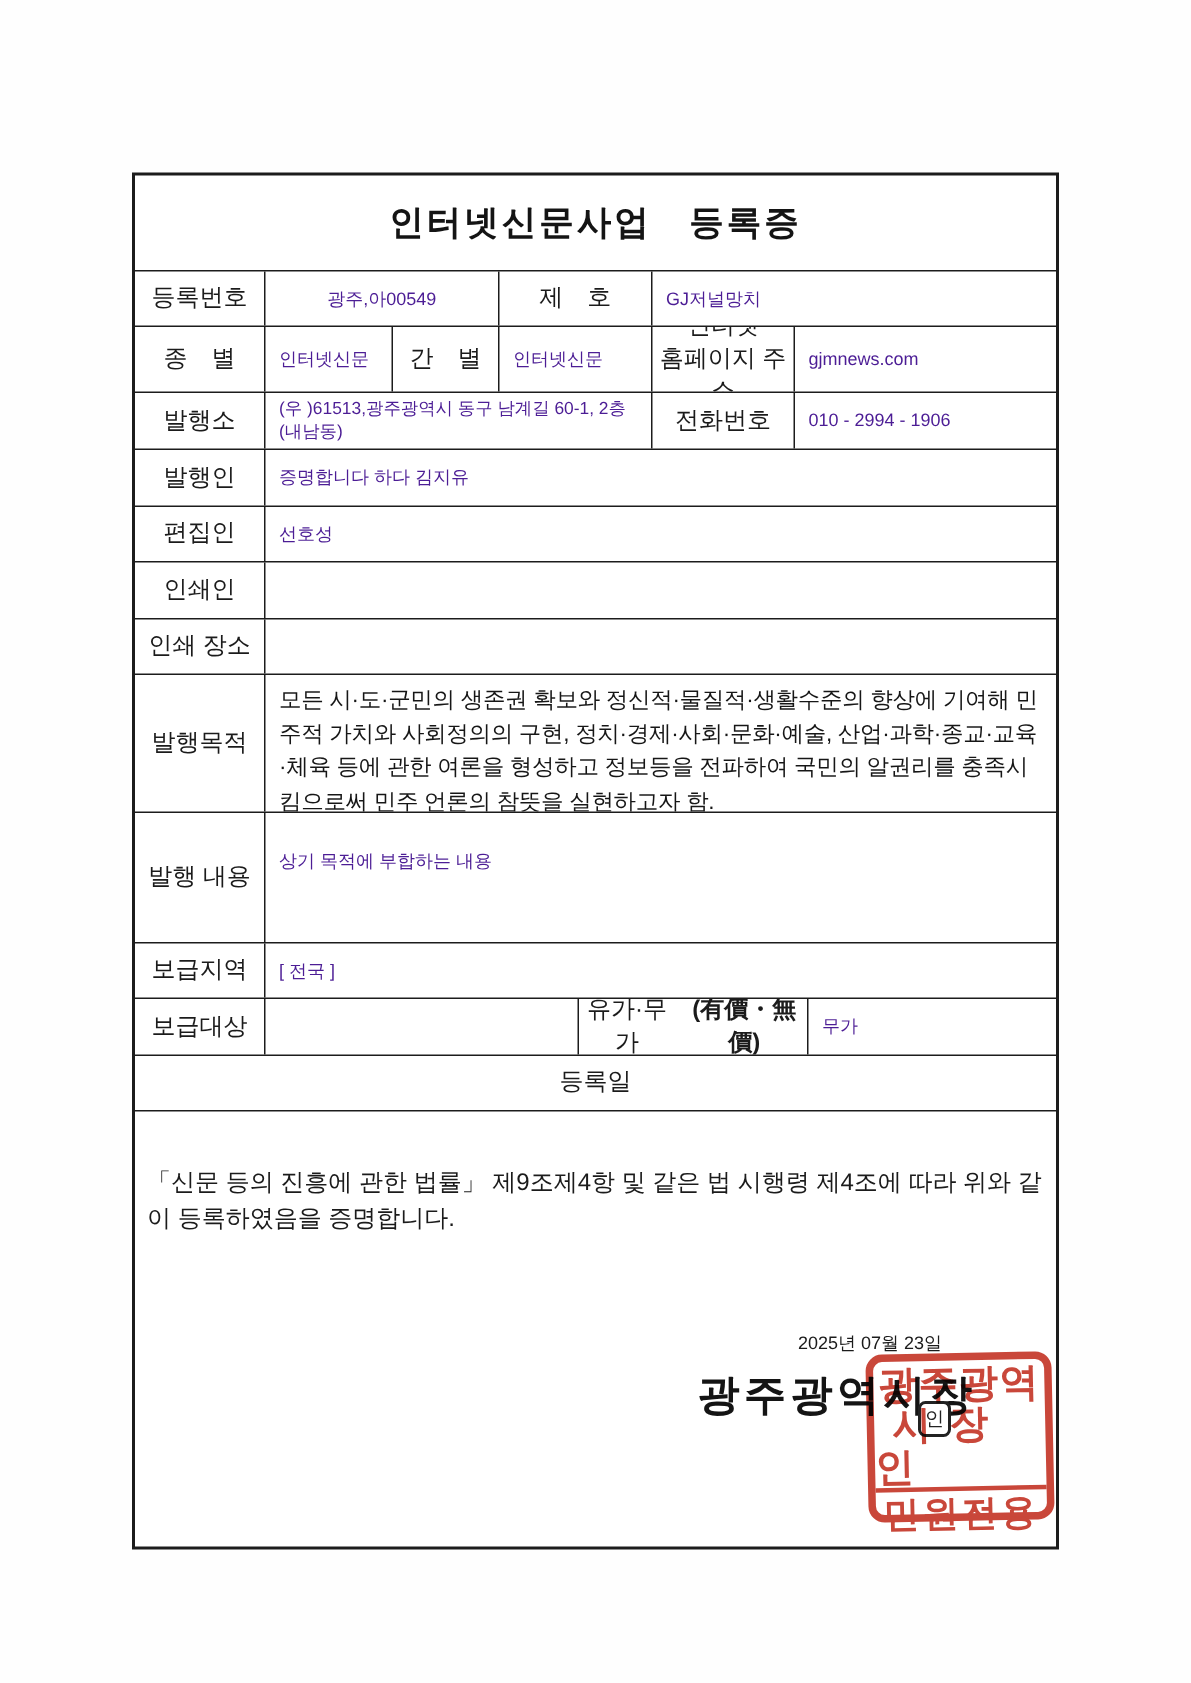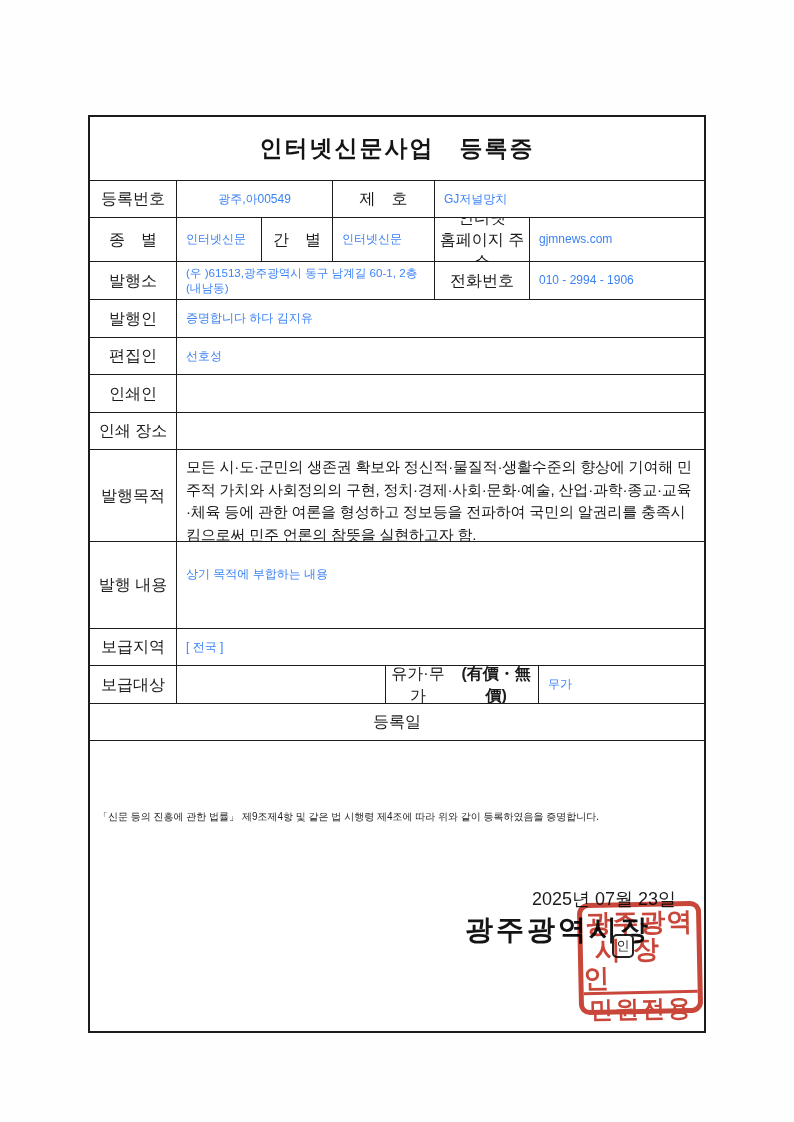--- a/index.html
+++ b/index.html
@@ -17,34 +17,34 @@
     border:2.5px solid #1c1c1c; background:#fff;
     display:flex; flex-direction:column;justify-content:center;
   }
 
   .row { display:flex; flex-direction:row; border-bottom:1.5px solid #1c1c1c; flex:none; }
   .row:last-child { border-bottom:none; }
 
   .cell { position:relative; border-right:1.5px solid #1c1c1c; display:flex; align-items:center; overflow:hidden; }
   .cell:last-child { border-right:none; flex:1; }
   .label { justify-content:center; text-align:center; font-size:16px; color:#1b1b1b; line-height:1.35; }
-  .value { padding:3px 9px; font-size:12px; color:#3b82f6; line-height:1.35; }
+  .value { padding:3px 9px; font-size:12px; color:#4c1d95; line-height:1.35; }
   .center { justify-content:center; text-align:center; padding:3px 4px; }
 
   .title-row { height:64px; display:flex; align-items:center; justify-content:center; border-bottom:1.5px solid #1c1c1c; }
   .title { font-size:23px; font-weight:600; letter-spacing:2px; color:#141414; }
 
   .multiline { display:flex; flex-direction:column; justify-content:center; }
   .para { align-items:flex-start; }
   .para .text { padding:6px 9px 6px 9px; font-size:15px; line-height:1.5; letter-spacing:-0.2px; }
 
   
   .bottom-area { position:relative; flex:1; }
-  .legal { position:absolute; left:8px; top:36px; width:598px; font-size:10px; line-height:1.5; color:#1b1b1b;margin-top:32px; }
-  .issue-date { position:absolute; left:442px; top:146px; width:200px; font-size:18px; color:#1b1b1b; }
+  .legal { position:absolute; left:8px; top:36px; width:598px; font-size:16px; line-height:1.5; color:#1b1b1b; }
+  .issue-date { position:absolute; left:442px; top:146px; width:200px; font-size:12px; color:#1b1b1b; }
   .issuer { position:absolute; left:375px; top:170px; font-size:28px; font-weight:600; letter-spacing:3px; color:#141414; }
   .seal-placeholder {
     position:absolute; left:522px; top:193px; width:22px; height:24px;
     border:2px solid #222; border-radius:5px; font-size:13px; color:#222;
     display:flex; align-items:center; justify-content:center; background:#fff;
   }
   .stamp {
     position:absolute; left:488px; top:161px; width:124px; height:112px;
     border:5px solid #c5392b; border-radius:11px;
     display:flex; flex-direction:column;

